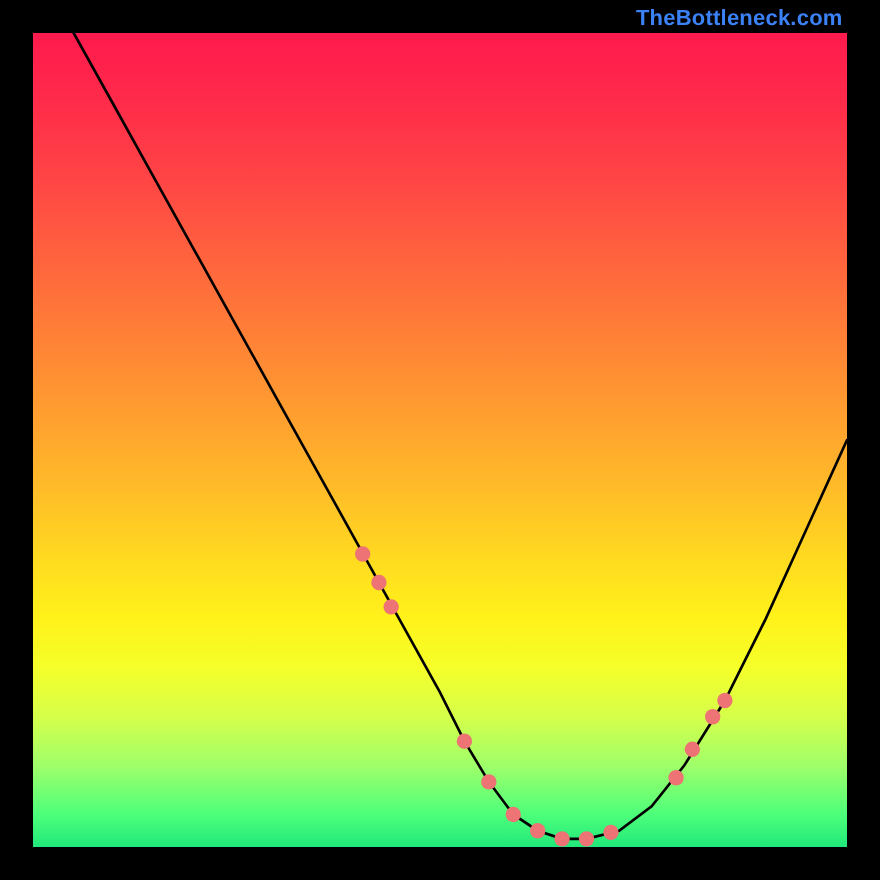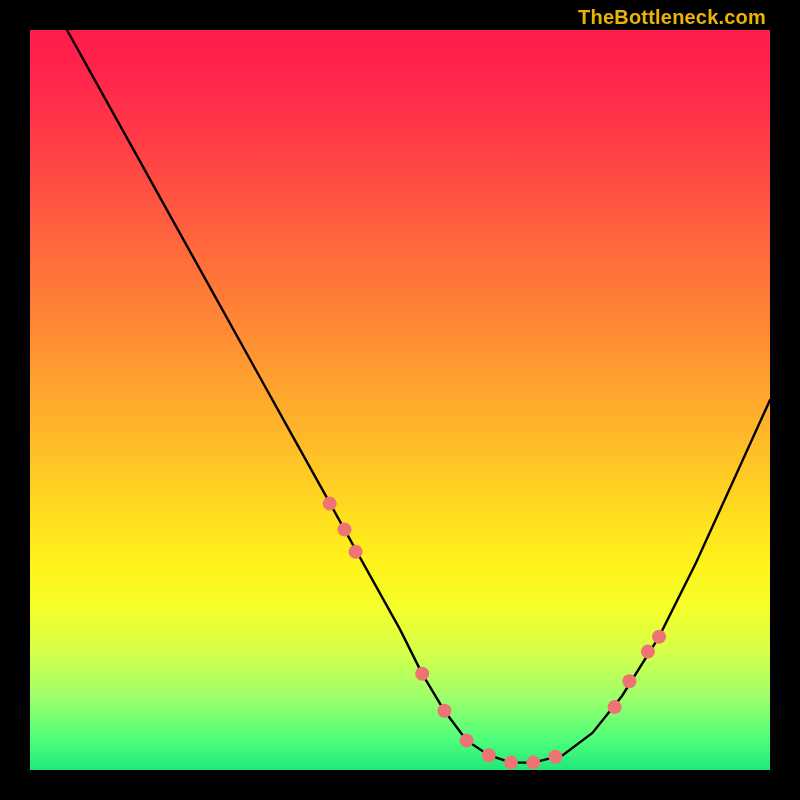--- a/index.html
+++ b/index.html
@@ -38,21 +38,21 @@
       #d5ff4a 84%,
       #9fff6a 90%,
       #4dff7a 96%,
       #20e87a 100%
     );
   }
   .watermark {
     position: absolute;
     top: 6px;
     right: 34px;
-    color: #eab308;
+    color: #3b82f6;
     font-size: 20px;
     font-weight: 600;
     letter-spacing: 0.2px;
     user-select: none;
   }
   svg.curve {
     position: absolute;
     left: 0;
     top: 0;
     width: 740px;

